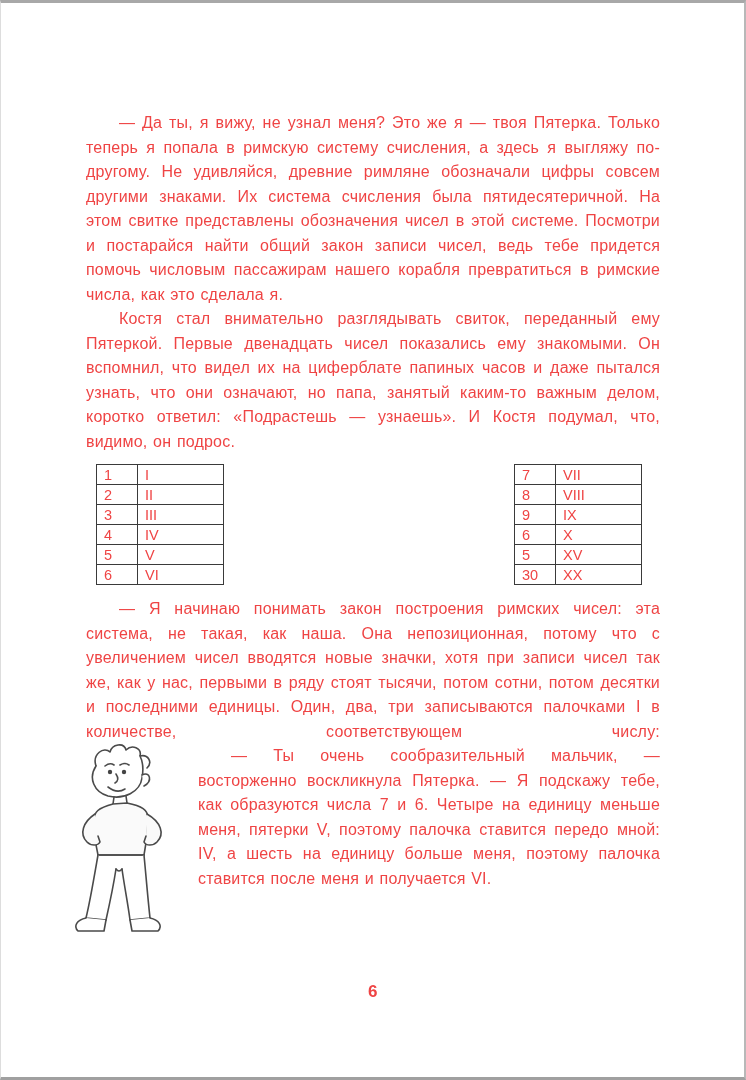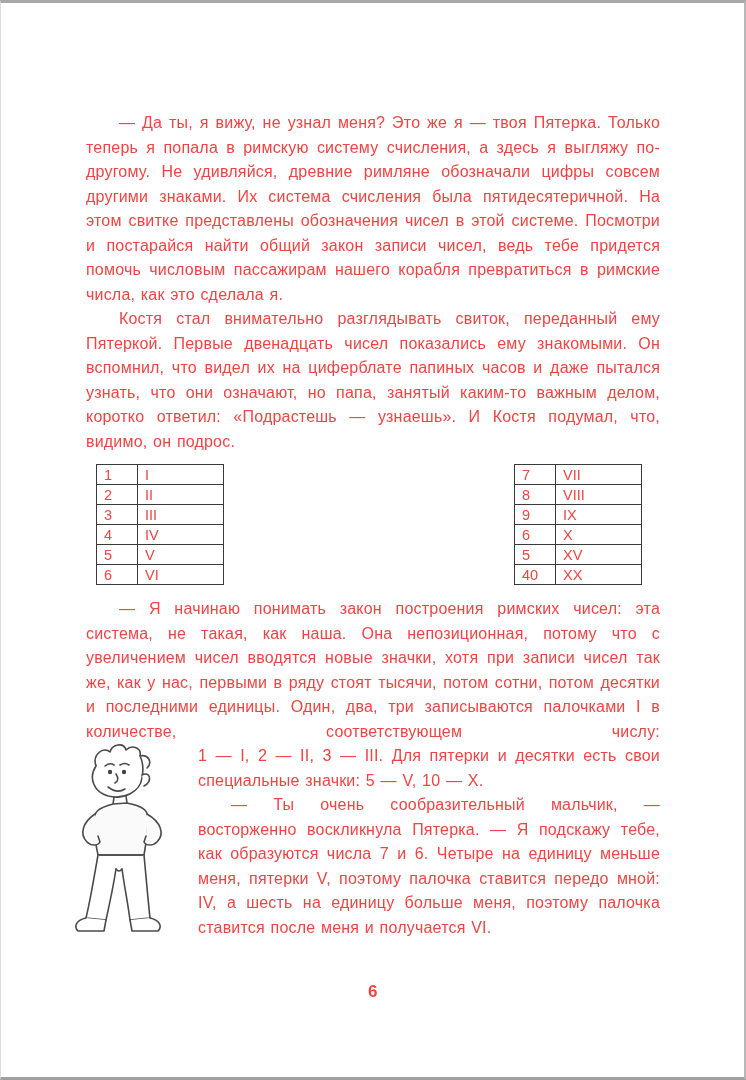--- a/index.html
+++ b/index.html
@@ -124,21 +124,21 @@
           </tr>
         <tr>
             <td class="c-num">6</td>
             <td class="c-roman">X</td>
           </tr>
         <tr>
             <td class="c-num">5</td>
             <td class="c-roman">XV</td>
           </tr>
         <tr>
-            <td class="c-num">40</td>
+            <td class="c-num">30</td>
             <td class="c-roman">XX</td>
           </tr>
       </tbody>
     </table>
 
 
 
   </div>
 
   <p class="para indent justify-last">— Я начинаю понимать закон построения римских чисел: эта система, не такая, как наша. Она непозиционная, потому что с увеличением чисел вводятся новые значки, хотя при записи чисел так же, как у нас, первыми в ряду стоят тысячи, потом сотни, потом десятки и последними единицы. Один, два, три записываются палочками I в количестве, соответствующем числу:</p>
@@ -163,20 +163,19 @@
           <path d="M40 113 L86 113"></path>
           <path d="M40 113 C36 136 32 160 28 176 L48 178 C52 160 56 140 58 127" fill="#ffffff"></path>
           <path d="M86 113 C88 134 90 158 92 176 L72 178 C70 162 66 142 64 127" fill="#ffffff"></path>
           <path d="M58 127 Q61 131 64 127"></path>
           <path d="M28 176 C19 178 15 184 20 189 L46 189 L48 178" fill="#ffffff"></path>
           <path d="M92 176 C101 178 105 184 100 189 L74 189 L72 178" fill="#ffffff"></path>
         </g>
       </svg>
     </div>
     <div class="beside-text">
-      <p class="para">1 — I, 2 — II, 3 — III.  Для пятерки и десятки есть свои специальные значки:  5 — V, 10 — X.</p>
       <p class="para indent">— Ты очень сообразительный мальчик, — восторженно воскликнула Пятерка. — Я подскажу тебе, как образуются числа 7 и 6. Четыре на единицу меньше меня, пятерки V, поэтому палочка ставится передо мной: IV, а шесть на единицу больше меня, поэтому палочка ставится после меня и получается VI.</p>
     </div>
   </div>
 
   <div class="page-number">6</div>
 
 </div>
 
 </body></html>

